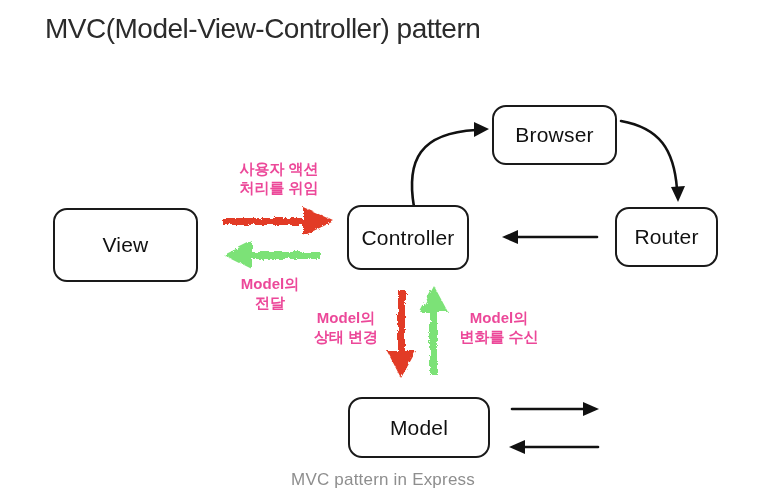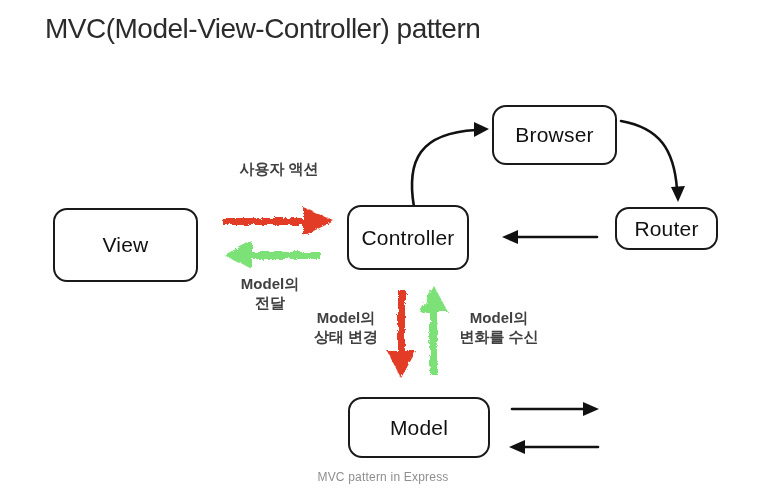--- a/index.html
+++ b/index.html
@@ -35,43 +35,43 @@
     display: flex;
     align-items: center;
     justify-content: center;
     font-size: 21px;
     color: #111111;
     letter-spacing: 0.2px;
   }
   .node-view       { left: 53px;  top: 208px; width: 145px; height: 74px; }
   .node-controller { left: 347px; top: 205px; width: 122px; height: 65px; }
   .node-browser    { left: 492px; top: 105px; width: 125px; height: 60px; }
-  .node-router     { left: 615px; top: 207px; width: 103px; height: 43px; }
+  .node-router     { left: 615px; top: 207px; width: 103px; height: 60px; }
   .node-model      { left: 348px; top: 397px; width: 142px; height: 61px; }
   .node-db         { left: 613px; top: 397px; width: 104px; height: 61px; }
   .edge-label {
     position: absolute;
     font-size: 15px;
     font-weight: 700;
     line-height: 19px;
-    color: #404040;
+    color: #ec4899;
     text-align: center;
     white-space: nowrap;
   }
   .lbl-delegate        { left: 214px; top: 159px; width: 130px; }
   .lbl-pass-model      { left: 210px; top: 274px; width: 120px; }
   .lbl-change-state    { left: 285px; top: 308px; width: 122px; }
   .lbl-receive-changes { left: 437px; top: 308px; width: 124px; }
   .caption {
     position: absolute;
     left: 283px;
     top: 470px;
     width: 200px;
     text-align: center;
-    font-size: 12px;
+    font-size: 17px;
     color: #8e8e8e;
     letter-spacing: 0.2px;
   }
 </style>
 </head>
 <body>
 
 <div class="canvas">
 
   <div class="title">MVC(Model-View-Controller) pattern</div>
@@ -121,20 +121,21 @@
   </div>
   <div class="node node-router">
     <span>Router</span>
   </div>
   <div class="node node-model">
     <span>Model</span>
   </div>
 
   <div class="edge-label lbl-delegate">
     <div>사용자 액션</div>
+    <div>처리를 위임</div>
   </div>
   <div class="edge-label lbl-pass-model">
     <div>Model의</div>
     <div>전달</div>
   </div>
   <div class="edge-label lbl-change-state">
     <div>Model의</div>
     <div>상태 변경</div>
   </div>
   <div class="edge-label lbl-receive-changes">

